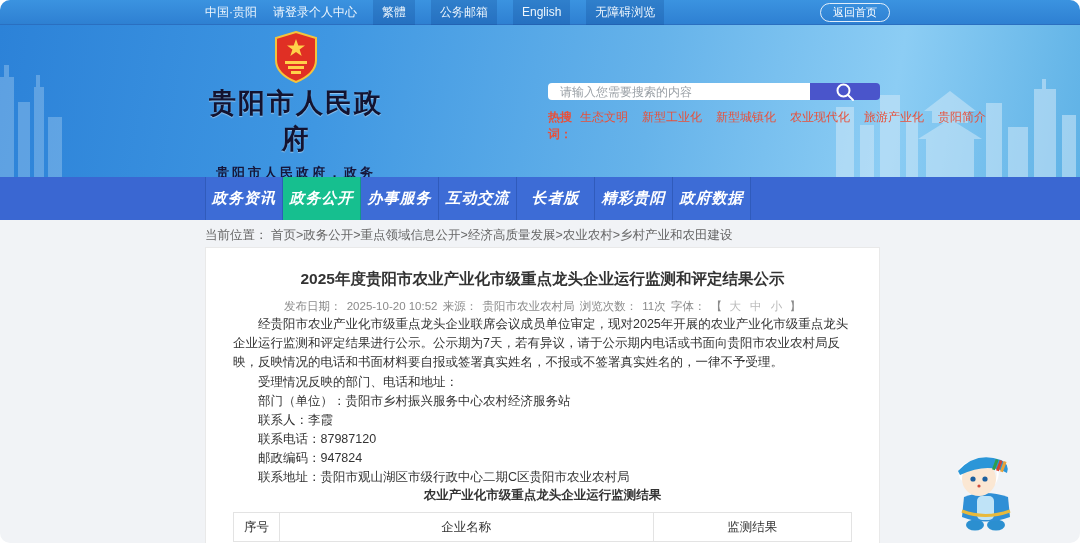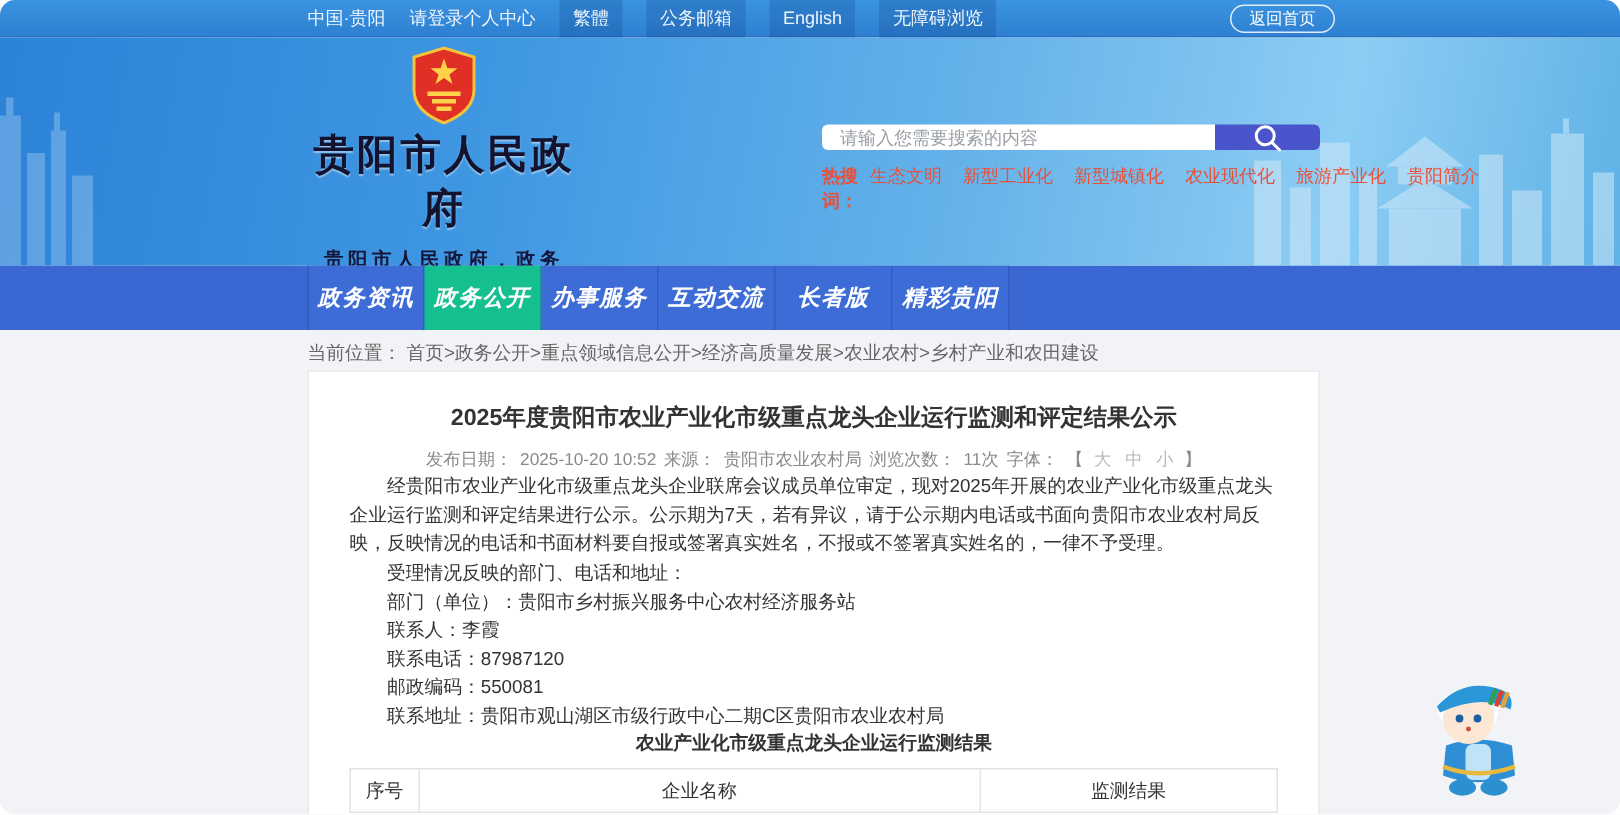--- a/index.html
+++ b/index.html
@@ -136,20 +136,21 @@
     </div>
   </div>
 
   <div class="navbar">
     <button class="nav-btn">政务资讯</button>
     <button class="nav-btn active">政务公开</button>
     <button class="nav-btn">办事服务</button>
     <button class="nav-btn">互动交流</button>
     <button class="nav-btn">长者版</button>
     <button class="nav-btn">精彩贵阳</button>
+    <button class="nav-btn">政府数据</button>
   </div>
 
   <div class="page">
     <div class="breadcrumb">
       <span class="bc-label">当前位置：</span>
       <span class="bc-path">首页&gt;政务公开&gt;重点领域信息公开&gt;经济高质量发展&gt;农业农村&gt;乡村产业和农田建设</span>
     </div>
 
     <div class="card">
       <div class="article-title">2025年度贵阳市农业产业化市级重点龙头企业运行监测和评定结果公示</div>
@@ -168,21 +169,21 @@
         <span class="font-size-opt">小</span>
         <span>】</span>
       </div>
 
       <p class="para">经贵阳市农业产业化市级重点龙头企业联席会议成员单位审定，现对2025年开展的农业产业化市级重点龙头企业运行监测和评定结果进行公示。公示期为7天，若有异议，请于公示期内电话或书面向贵阳市农业农村局反映，反映情况的电话和书面材料要自报或签署真实姓名，不报或不签署真实姓名的，一律不予受理。</p>
       <p class="para">受理情况反映的部门、电话和地址：</p>
 
       <div class="contact-line">部门（单位）：贵阳市乡村振兴服务中心农村经济服务站</div>
       <div class="contact-line">联系人：李霞</div>
       <div class="contact-line">联系电话：87987120</div>
-      <div class="contact-line">邮政编码：550081</div>
+      <div class="contact-line">邮政编码：947824</div>
       <div class="contact-line">联系地址：贵阳市观山湖区市级行政中心二期C区贵阳市农业农村局</div>
 
       <div class="table-title">农业产业化市级重点龙头企业运行监测结果</div>
 
       <table class="result-table">
         <thead>
           <tr>
             <th class="col-no">序号</th>
             <th class="col-name">企业名称</th>
             <th class="col-res">监测结果</th>

